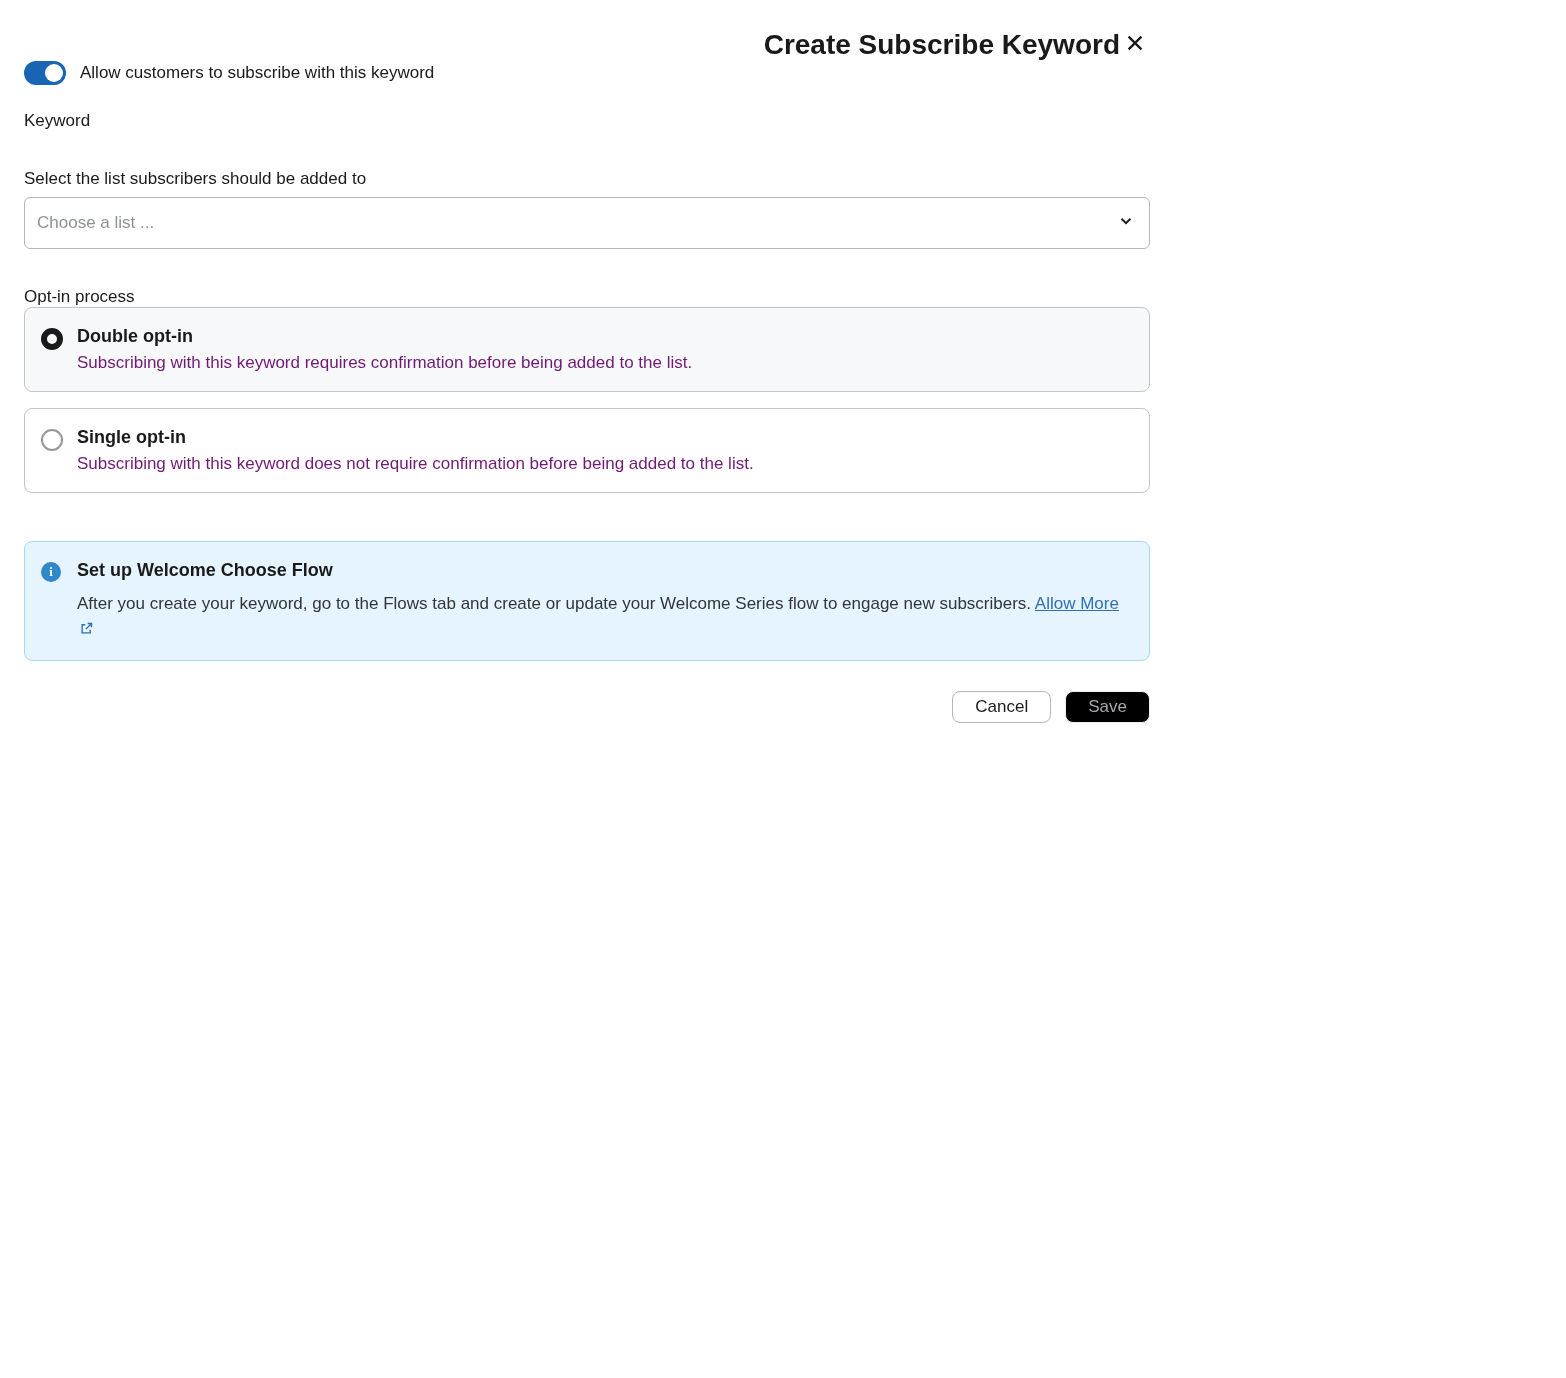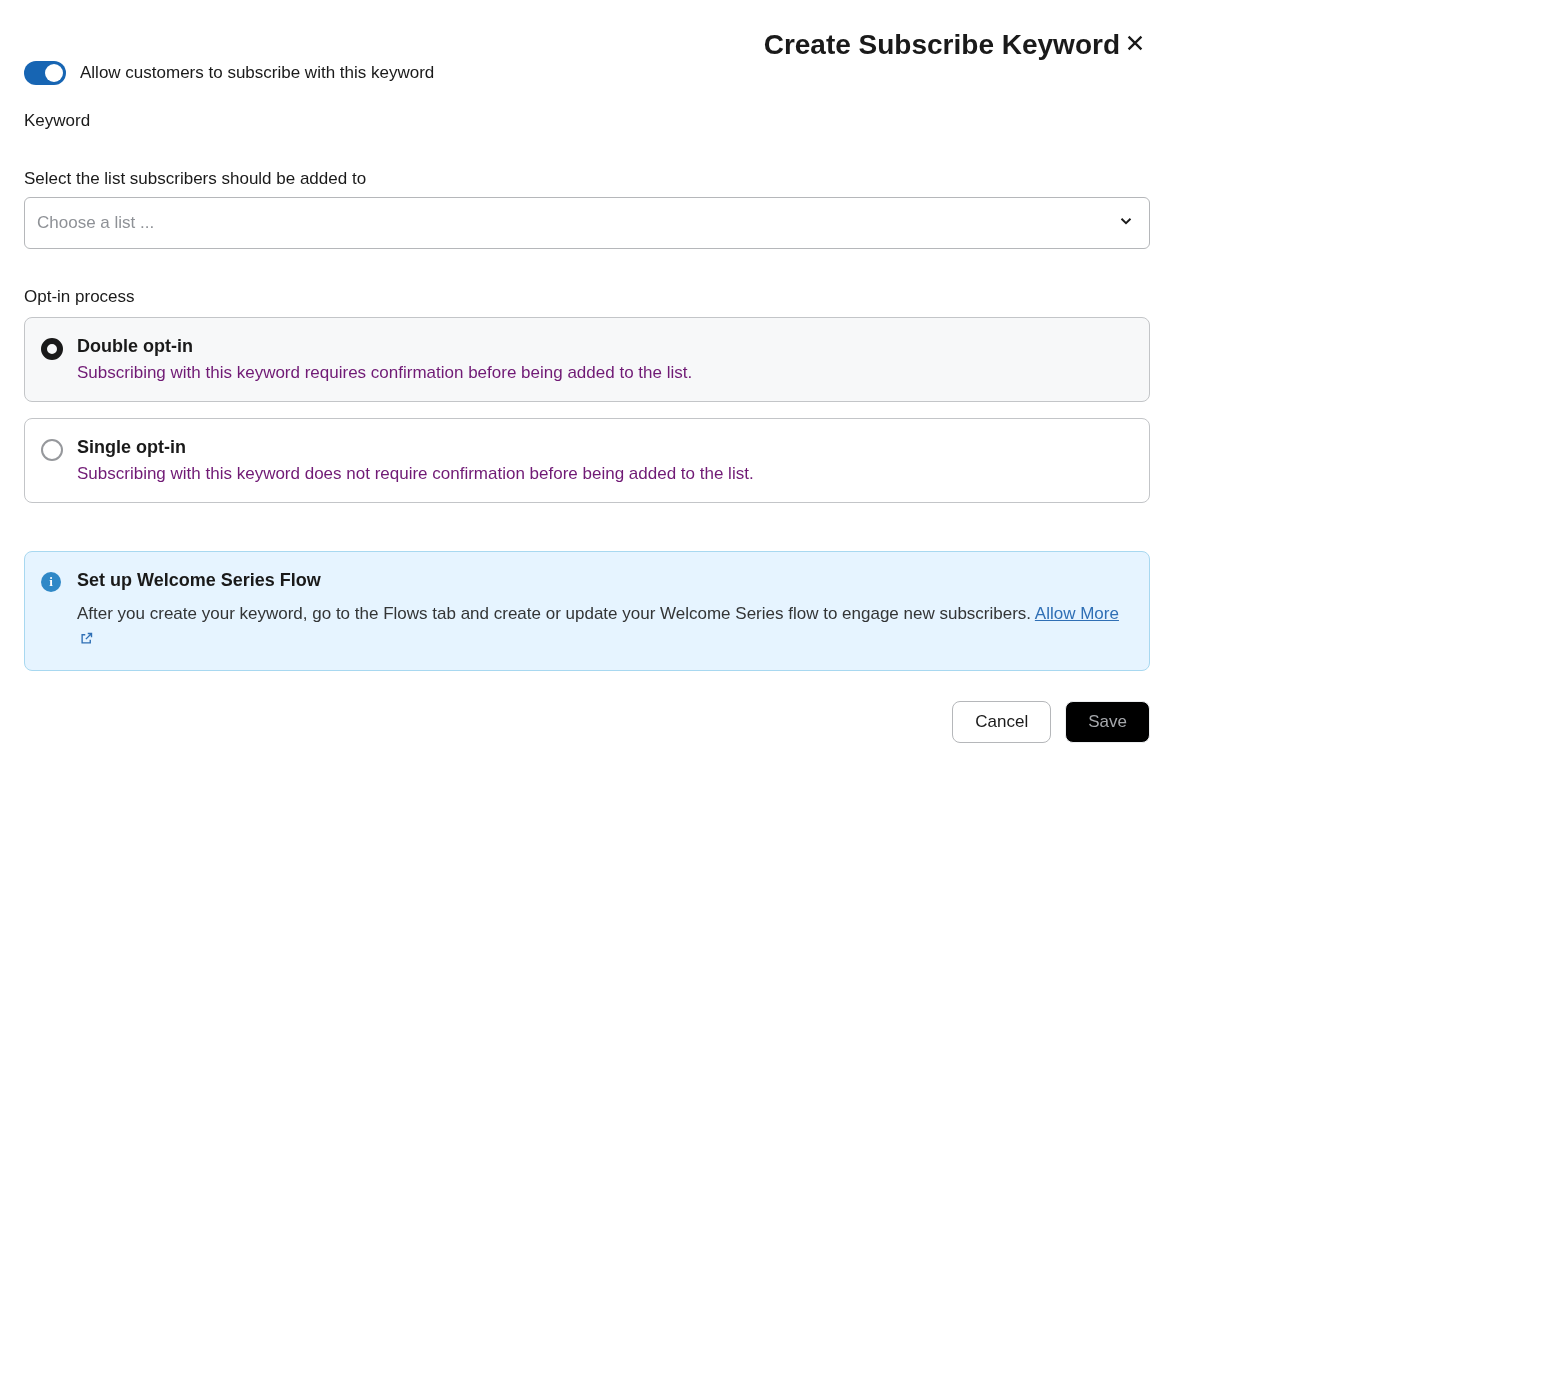--- a/index.html
+++ b/index.html
@@ -78,21 +78,20 @@
     padding: 0 14px 0 12px;
     display: flex;
     align-items: center;
     justify-content: space-between;
     cursor: pointer;
   }
   .select-placeholder { color: #8e9196; font-size: 17px; }
   .chevron svg { width: 18px; height: 18px; stroke: #1a1a1a; stroke-width: 2.5; }
   .section-label {
     font-size: 17px;
-    margin-bottom: 10px;
     margin-top: 16px;
   }
   .radio-card {
     border: 1px solid #c3c5c8;
     border-radius: 8px;
     padding: 18px 18px 18px 16px;
     display: flex;
     gap: 14px;
     margin-bottom: 16px;
     cursor: pointer;
@@ -147,21 +146,21 @@
     cursor: pointer;
   }
   .ext-icon svg { width: 15px; height: 15px; stroke: #2f6fb5; stroke-width: 2.2; vertical-align: -1px; margin-left: 2px; }
   .footer {
     display: flex;
     justify-content: flex-end;
     gap: 14px;
     margin-top: 10px;
   }
   .btn {
-    height: 42px;
+    height: 32px;
     padding: 0 22px;
     border-radius: 8px;
     font-size: 17px;
     font-weight: 500;
     cursor: pointer;
   }
   .btn-secondary {
     background: #fff;
     border: 1px solid #b5b7ba;
     color: #1a1a1a;
@@ -222,21 +221,21 @@
   <div class="radio-outer"></div>
   <div>
     <div class="radio-title">Single opt-in</div>
     <div class="radio-desc">Subscribing with this keyword does not require confirmation before being added to the list.</div>
   </div>
 </div>
 
 <div class="info-box">
   <div class="info-icon">i</div>
   <div>
-    <div class="info-title">Set up Welcome Series Flow</div>
+    <div class="info-title">Set up Welcome Choose Flow</div>
     <div class="info-body">
       <span>After you create your keyword, go to the Flows tab and create or update your Welcome Series flow to engage new subscribers. </span><a class="learn-more"><span>Allow More</span><span class="ext-icon"><svg viewBox="0 0 24 24" fill="none">
               <path d="M14 4 H20 V10 M20 4 L11 13 M18 14 V19 H5 V6 H10"></path>
             </svg></span></a>
     </div>
   </div>
 </div>
 
 <div class="footer">
   <button class="btn btn-secondary">Cancel</button>

